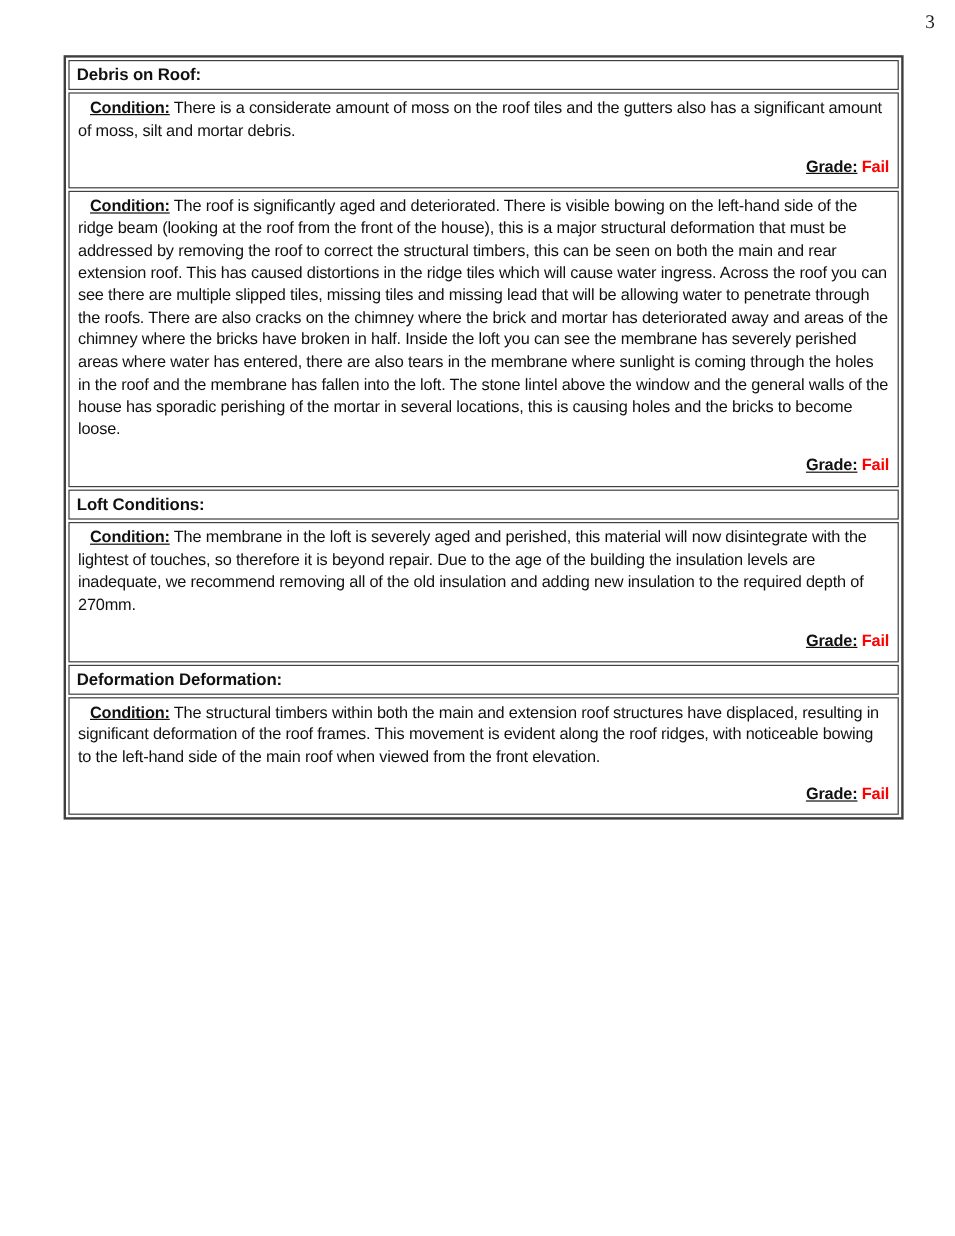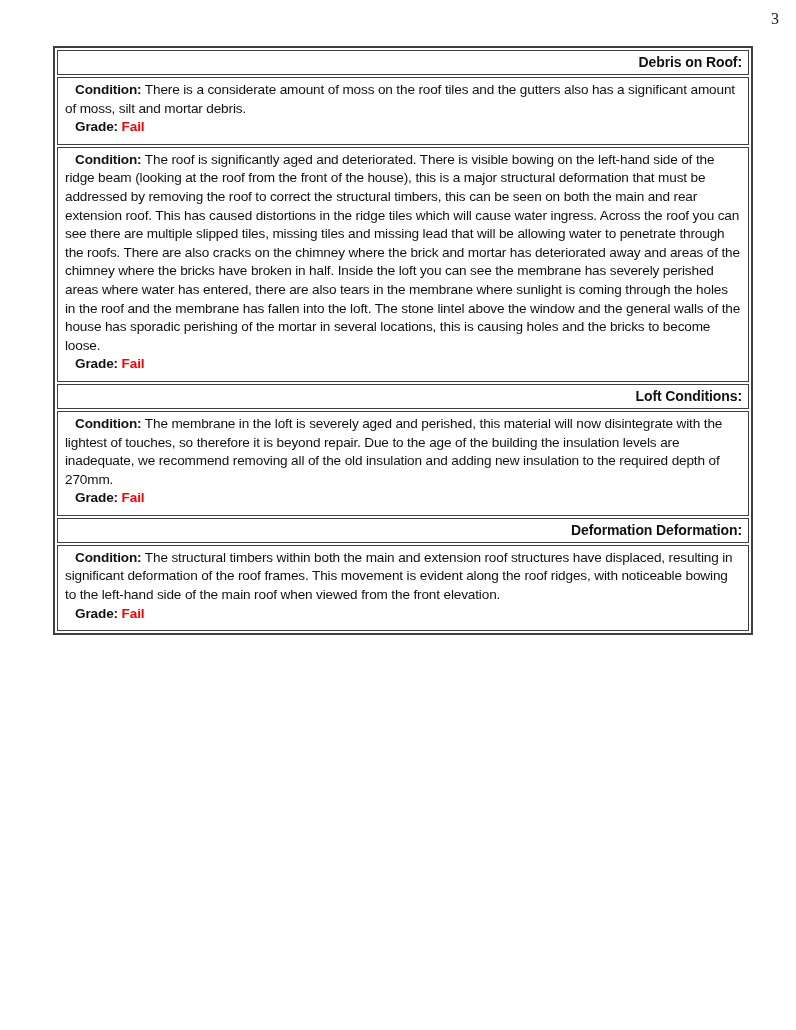--- a/index.html
+++ b/index.html
@@ -48,39 +48,39 @@
     font-weight: bold;
     font-size: 14.5px;
     padding: 4px 4px 4px 4px;
     letter-spacing: -0.1px;
   }
   td.heading-cell {
     font-weight: bold;
     font-size: 14px;
     padding: 3px 6px 4px 6px;
     letter-spacing: -0.1px;
-    text-align: right;
   }
   td.condition-cell {
     font-size: 13.6px;
     line-height: 18.6px;
     padding: 3px 7px 7px 7px;
     letter-spacing: -0.15px;
   }
   .para {
     margin: 0;
     text-indent: 10px;
     text-align: left;
   }
   .grade-para {
-    margin: 0 0 0 0;
+    margin: 12px 0 0 0;
     text-indent: 10px;
     font-weight: bold;
+    text-align: right;
   }
-  .bold { font-weight: bold; }
+  .bold { font-weight: bold; text-decoration: underline; }
   .grade-value.fail { color: var(--fail); }
 </style>
 </head>
 <body>
 
 <div class="page">
 
   <div class="page-number">3</div>
 
   <table class="report-table">

